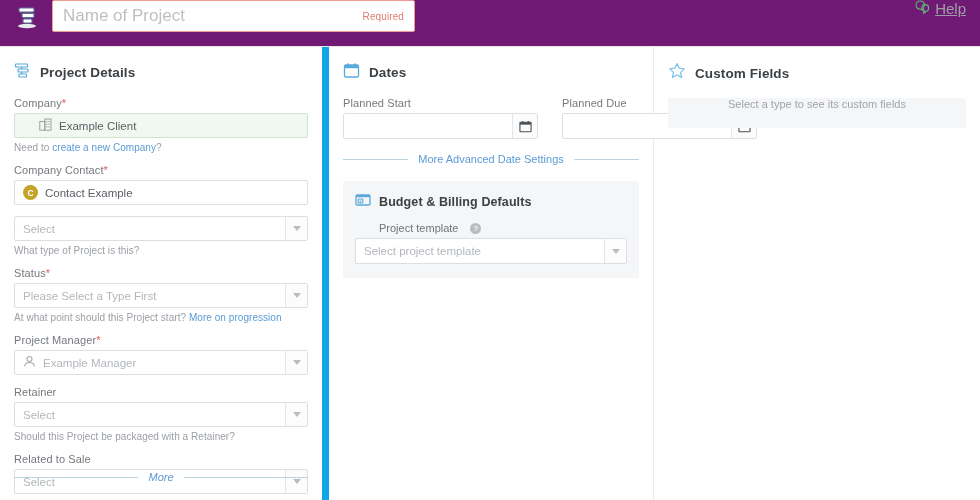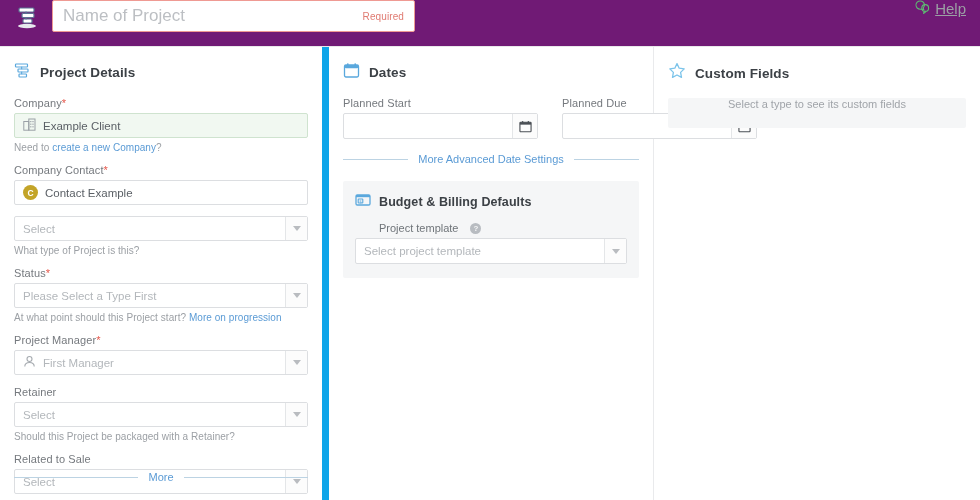--- a/index.html
+++ b/index.html
@@ -109,21 +109,21 @@
 
   .ctl {
     height: 25px;
     background: #fff;
     border: 1px solid #dcdee1;
     border-radius: 2px;
     display: flex;
     align-items: center;
     position: relative;
   }
-  .ctl.filled { background: #f1f8f1; border-color: #cfe3cf; }
+  .ctl.filled { background: #f1f8f1; border-color: #cfe3cf; padding-left: 16px; }
   .ctl .inner {
     display: flex; align-items: center; gap: 7px;
     padding: 0 8px; flex: 1; height: 100%;
     overflow: hidden;
   }
   .ctl .val { font-size: 11.5px; color: #5a5f65; white-space: nowrap; }
   .ctl .ph  { font-size: 11.5px; color: #b3b7bb; white-space: nowrap; }
 
   .caret-btn {
     width: 22px; height: 100%;
@@ -148,21 +148,21 @@
   }
 
   
   .divider {
     display: flex; align-items: center; gap: 10px;
     margin: 14px 0 10px 0;
   }
   .divider .ln { flex: 1; height: 1px; background: #bcd3e3; }
   .divider .lbl { font-size: 11px; color: #5b9bd5; white-space: nowrap; }
 
-  .more-divider { position: absolute; left: 14px; right: 14px; bottom: 7px; }
+  .more-divider { position: absolute; left: 14px; right: 14px; bottom: 7px; font-style: italic; }
 
   
   .date-row { display: flex; gap: 24px; }
   .date-col { flex: 1; }
   .date-ctl { height: 26px; border: 1px solid #dcdee1; background:#fff; border-radius:2px; display:flex; align-items:center; }
   .date-ctl input {
     border:0; outline:0; background:transparent; flex:1; height:100%;
     padding: 0 7px; font-size: 11.5px; color:#5a5f65;
     font-family: "Liberation Sans", sans-serif;
   }
@@ -324,21 +324,21 @@
         <span>Project Manager</span><span class="req">*</span>
       </div>
       <div class="ctl">
         <div class="inner">
           <span>
             <svg width="13" height="13" viewBox="0 0 13 13">
               <circle cx="6.5" cy="4" r="2.5" fill="none" stroke="#a6abb0" stroke-width="1.1"></circle>
               <path d="M1.8 11.6c0-2.6 2.1-4.1 4.7-4.1s4.7 1.5 4.7 4.1" fill="none" stroke="#a6abb0" stroke-width="1.1"></path>
             </svg>
           </span>
-          <span class="ph">First Manager</span>
+          <span class="ph">Example Manager</span>
         </div>
         <div class="caret-btn">
             <i class="caret"></i>
           </div>
       </div>
     </div>
 
     <div class="field">
       <div class="flabel">Retainer</div>
       <div class="ctl">

